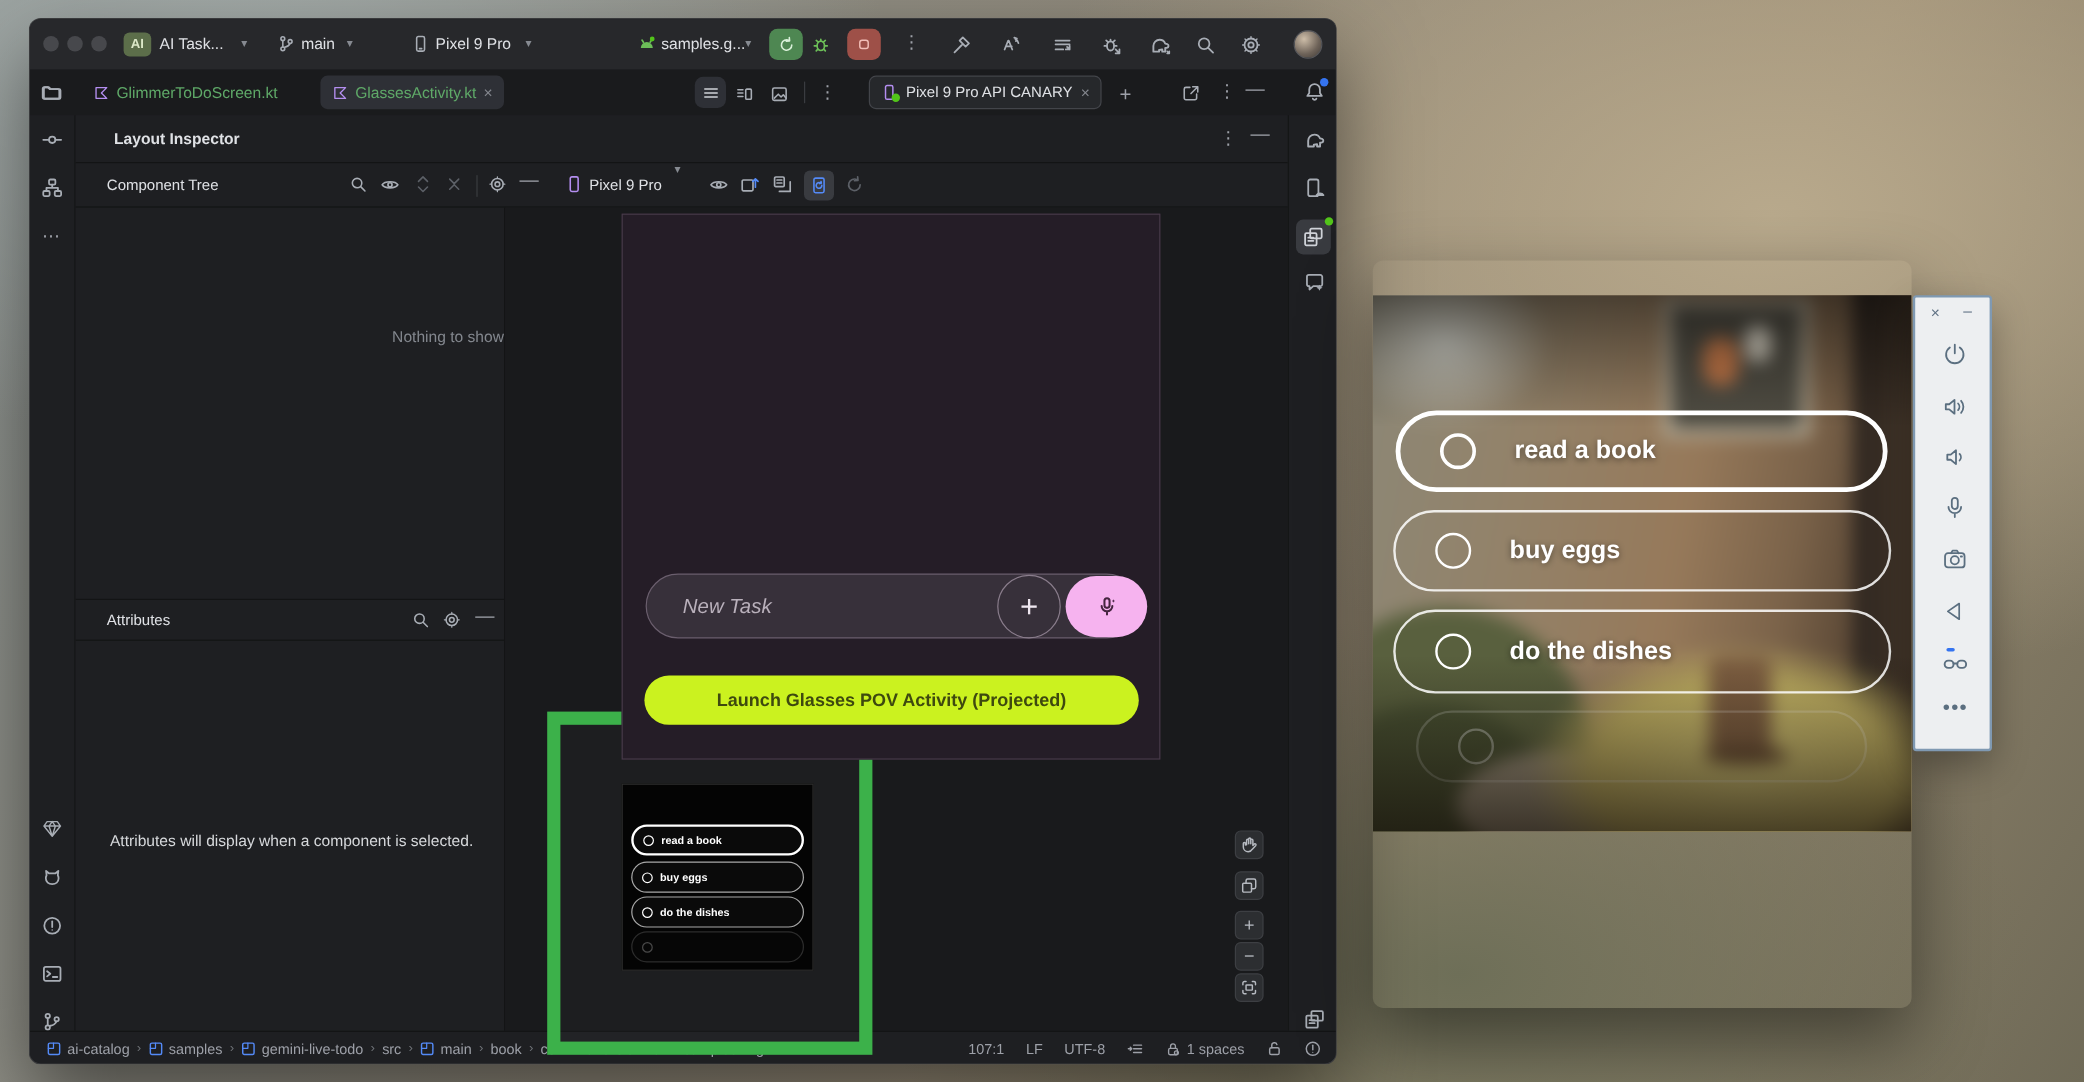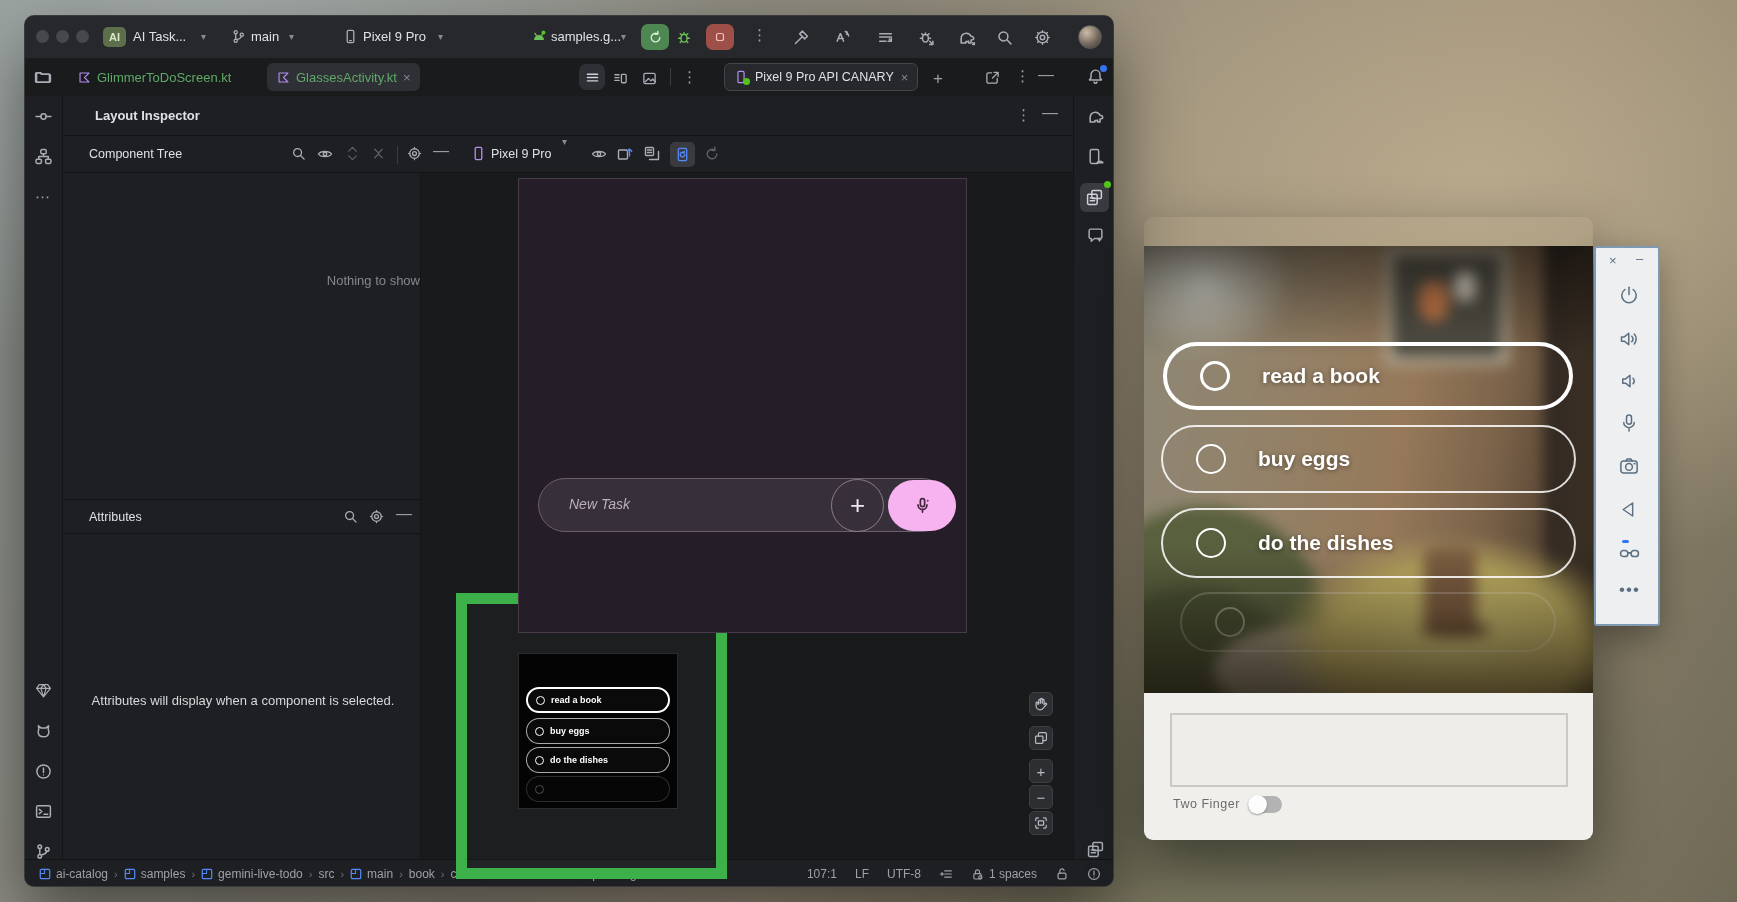--- a/index.html
+++ b/index.html
@@ -58,21 +58,21 @@
   #attr-empty { left:10px; top:597px; width:340px; text-align:center; color:#d6d8db; font-size:13px; }
   #pane-divider { left:357px; top:77px; width:1px; height:686px; background:#131415; }
   #device-pane { left:358px; top:77px; width:652px; height:686px; background:#191a1c; overflow:hidden; }
 
   
   #green-rect { left:393px; top:497px; width:271px; height:286px; border:11px solid #3cb14a; z-index:3; background:rgba(255,255,255,.02); }
 
   
   #phone-screen { left:455px; top:82px; width:449px; height:455px; background:#251d27; border:1px solid #473a49; z-index:5; }
   #newtask-pill { left:19px; top:299px; width:411px; height:54px; border:1px solid #6b5f6e; border-radius:27px; background:#37303a; }
-  #newtask-ph { left:30px; top:17px; font-style:italic; font-size:14px; color:#b9b0bb; }
+  #newtask-ph { left:30px; top:17px; font-style:italic; font-size:17px; color:#b9b0bb; }
   #plus-circle { left:292px; top:0px; width:53px; height:53px; border:1px solid #8a7d8c; border-radius:50%;
                  color:#efe7f0; font-size:26px; text-align:center; line-height:50px; }
   #mic-pill { left:349px; top:1px; width:68px; height:51px; background:#f6b3ef; border-radius:26px;
               display:flex; align-items:center; justify-content:center; color:#45253f; }
   #lime-btn { left:18px; top:384px; width:412px; height:41px; background:#cbf21f; border-radius:21px;
               color:#3e490f; font-size:15px; font-weight:bold; text-align:center; line-height:41px; }
 
   
   #mini-screen { left:455px; top:557px; width:160px; height:156px; background:#040404; border:1px solid #2c2c2c; z-index:6; overflow:hidden; }
   .mini-pill { left:7px; width:144px; height:26px; border-radius:13px; background:#0a0a0a; display:flex; align-items:center; gap:6px; padding-left:8px; }
@@ -490,20 +490,21 @@
         <div class="abs" id="newtask-ph">New Task</div>
         <div class="abs" id="plus-circle">+</div>
         <div class="abs" id="mic-pill">
           <svg class="ic" width="17" height="17" viewBox="0 0 16 16" style="stroke-width:1.6">
               <rect x="6" y="1.5" width="4" height="7.5" rx="2"></rect>
               <path d="M3.8 7.5a4.2 4.2 0 0 0 8.4 0 M8 11.7v2.5"></path>
               <path d="M13 2.2l.4 1 1 .4-1 .4-.4 1-.4-1-1-.4 1-.4Z" fill="currentColor" stroke="none"></path>
             </svg>
         </div>
       </div>
+      <div class="abs" id="lime-btn">Launch Glasses POV Activity (Projected)</div>
     </div>
 
     <div class="abs" id="mini-screen">
       <div class="abs mini-pill" style="top:33px; border:2px solid #fff">
         <span class="ring"></span>
         <span class="mtxt">read a book</span>
       </div>
       <div class="abs mini-pill" style="top:64px; border:1px solid rgba(255,255,255,.65)">
         <span class="ring" style="border-width:1px"></span>
         <span class="mtxt">buy eggs</span>
@@ -667,27 +668,20 @@
     <div class="abs pill" style="left:17px;top:179px;width:415px;height:68px;border:2px solid rgba(255,255,255,.85)">
       <span class="ring" style="border-width:2.5px"></span>
       <span class="ptxt">buy eggs</span>
     </div>
     <div class="abs pill" style="left:17px;top:262px;width:415px;height:70px;border:2px solid rgba(255,255,255,.85)">
       <span class="ring" style="border-width:2.5px"></span>
       <span class="ptxt">do the dishes</span>
     </div>
   </div>
 
-  <div class="abs" id="emu-panel">
-    <div class="abs" id="trackpad"></div>
-    <div class="abs" id="twofinger-label">Two Finger</div>
-    <div class="abs" id="twofinger-toggle">
-      <div class="abs" id="twofinger-knob"></div>
-    </div>
-  </div>
 </div>
 
 <div class="abs" id="glass-bar">
   <div class="abs gsmall" style="left:13px; top:5px">×</div>
   <div class="abs gsmall" style="left:40px; top:3px">–</div>
 
   <div class="abs gicon" style="top:37px">
     <svg class="ic" width="20" height="20" viewBox="0 0 16 16" style="stroke-width:1.2">
         <path d="M8 1.8v5.7"></path>
         <path d="M11.3 3.6a5.8 5.8 0 1 1-6.6 0"></path>

